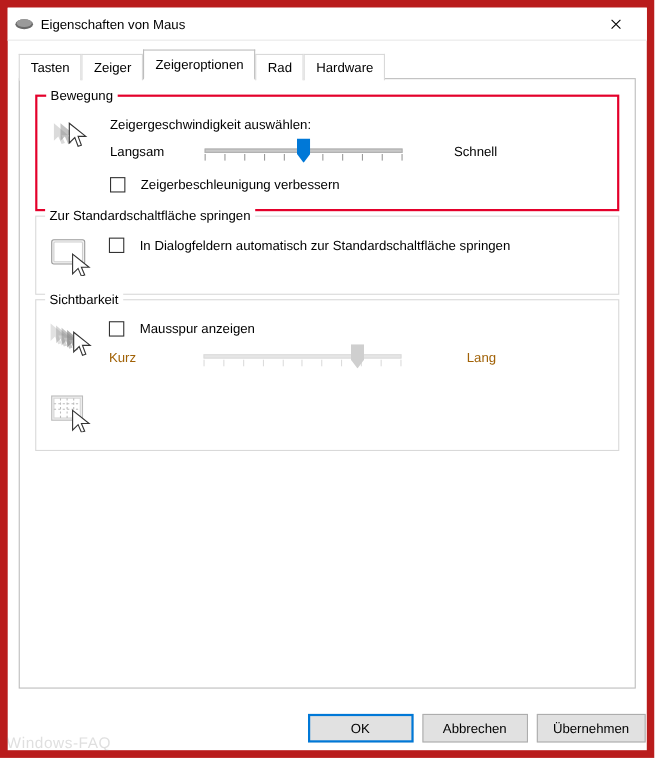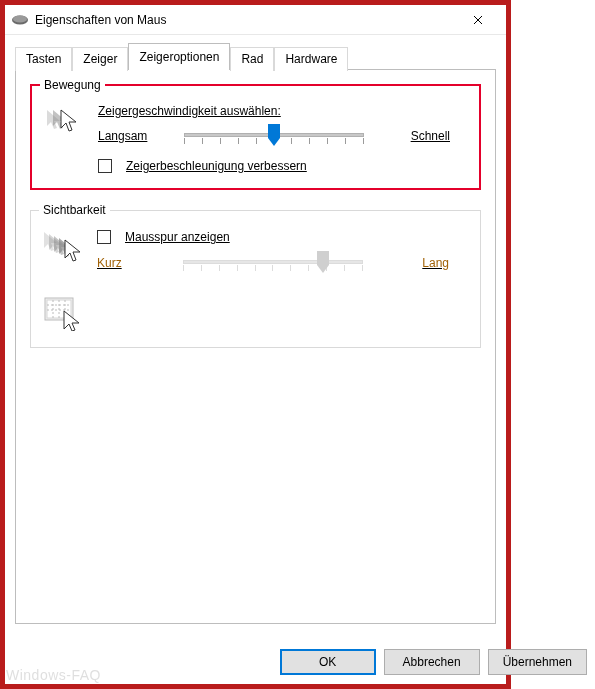--- a/index.html
+++ b/index.html
@@ -7,23 +7,23 @@
     margin: 0;
     font-family: "Segoe UI", Tahoma, sans-serif;
     font-size: 12px;
     background: #fff;
     color: #000;
     width: 595px;
     height: 689px;
     position: relative;
   }
   .window {
-    width: 511px;
+    width: 595px;
     height: 689px;
-    border: 5px solid #b91c1c;
+    border: 7px solid #b91c1c;
     background: #fff;
   }
   .titlebar {
     height: 30px;
     display: flex;
     align-items: center;
     padding: 0 6px;
     background: #fff;
     border-bottom: 1px solid #e8e8e8;
   }
@@ -82,39 +82,38 @@
     padding: 14px 14px 20px 14px;
     min-height: 555px;
     position: relative;
     z-index: 1;
   }
 
   .groupbox {
     border: 1px solid #d9d9d9;
     position: relative;
     padding: 18px 12px 14px 12px;
-    margin-bottom: 20px;
+    margin-bottom: 4px;
   }
   .groupbox.highlight {
     border: 2px solid #e4002b;
   }
   .group-title {
     position: absolute;
     top: -8px;
     left: 8px;
     background: #fff;
     padding: 0 4px;
     font-size: 12px;
   }
 
   .row {
     display: flex;
     align-items: flex-start;
     gap: 14px;
-    text-decoration: underline;
   }
   .row + .row { margin-top: 10px; }
 
   .icon-cell {
     width: 40px;
     min-width: 40px;
     height: 38px;
     display: flex;
     align-items: center;
     justify-content: center;
@@ -290,20 +289,38 @@
               <span class="side right">Schnell</span>
             </div>
             <div class="checkbox-row">
               <div class="checkbox"></div>
               <span class="cb-label">Zeigerbeschleunigung verbessern</span>
             </div>
           </div>
         </div>
       </div>
 
+      <div class="groupbox">
+        <div class="group-title">Zur Standardschaltfläche springen</div>
+        <div class="row">
+          <div class="icon-cell">
+            <svg width="38" height="34" viewBox="0 0 38 34">
+              <rect x="1" y="1" width="30" height="22" rx="2" fill="#f2f2f2" stroke="#9a9a9a"></rect>
+              <rect x="3" y="3" width="26" height="18" rx="1" fill="#fff" stroke="#cfcfcf"></rect>
+              <path d="M20 14 L20 32 L25 27 L28 34 L31 33 L28 26 L35 26 Z" fill="#fff" stroke="#333" stroke-width="1"></path>
+            </svg>
+          </div>
+          <div class="content-cell">
+            <div class="checkbox-row">
+              <div class="checkbox"></div>
+              <span class="cb-label">In Dialogfeldern automatisch zur Standardschaltfläche springen</span>
+            </div>
+          </div>
+        </div>
+      </div>
 
       <div class="groupbox">
         <div class="group-title">Sichtbarkeit</div>
 
         <div class="row">
           <div class="icon-cell">
             <svg width="40" height="34" viewBox="0 0 40 34">
               <g opacity="0.25">
                   <path d="M1 1 L1 17 L5 13 L8 20 L11 19 L8 12 L14 12 Z" fill="#888"></path>
                 </g>

